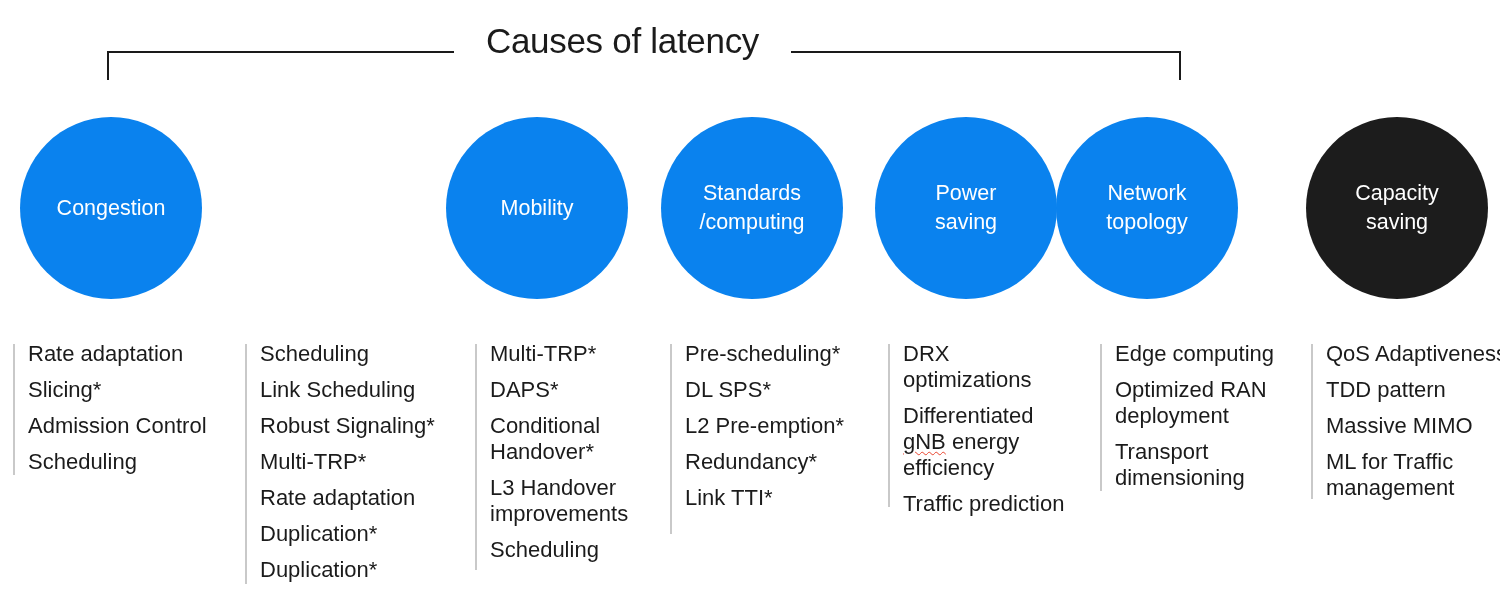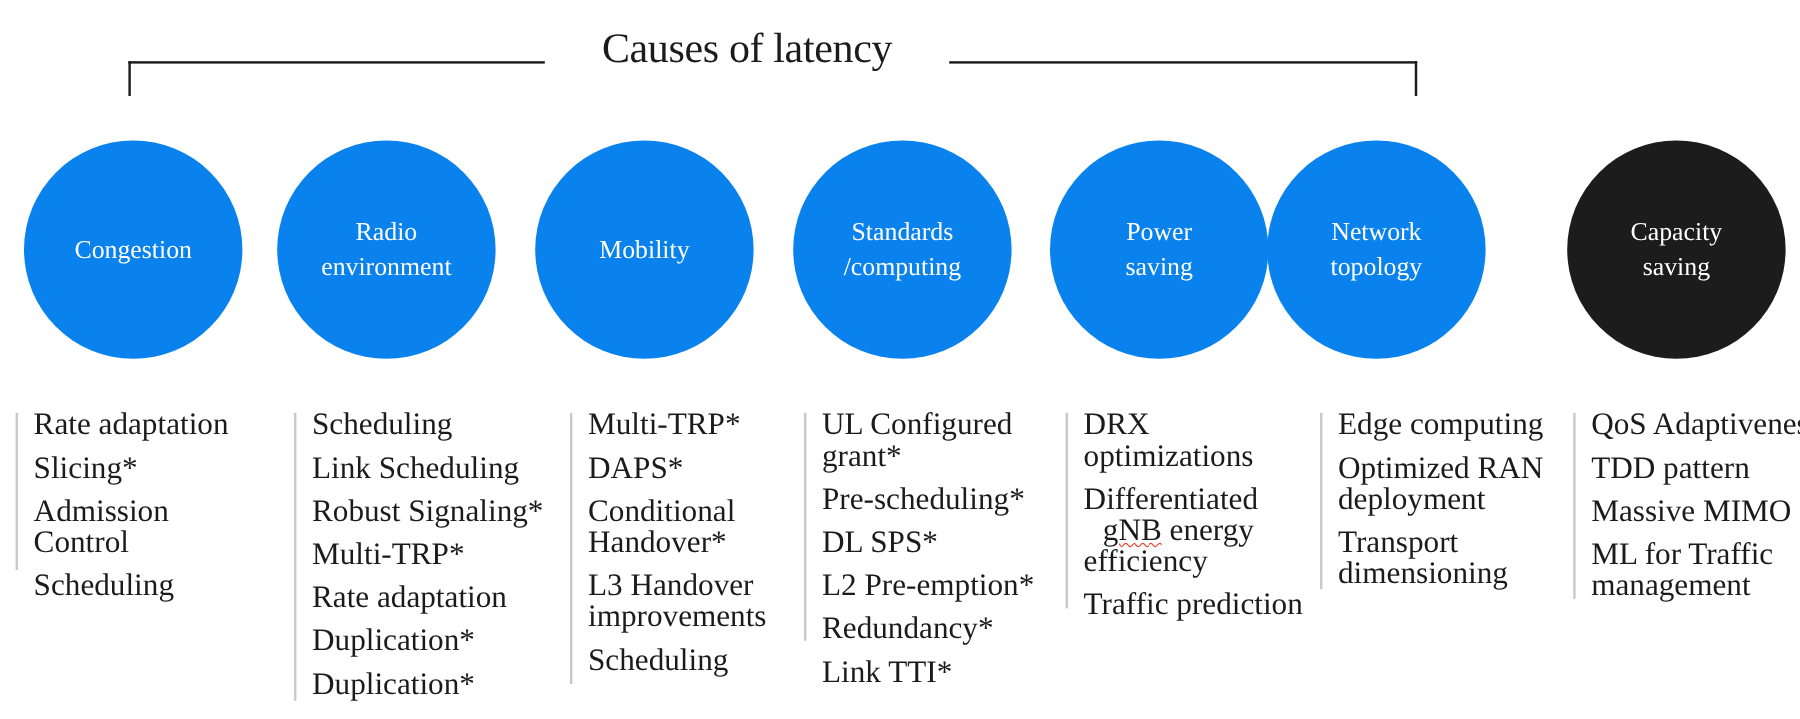--- a/index.html
+++ b/index.html
@@ -1,18 +1,18 @@
 <!DOCTYPE html>
 <html style="--circle-blue: #0A82EE; --circle-black: #1C1C1C; --circle-text: #FFFFFF; --text: #1B1B1B; --bracket: #1A1A1A; --rule: #C9C9C9; --spellcheck-underline: #E8442E;"><head>
 <meta charset="utf-8">
 <style>
   html,body{margin:0;padding:0;background:#ffffff;}
   .canvas{
     position:relative;width:1500px;height:599px;background:#ffffff;
-    font-family:Liberation Serif, serif;overflow:hidden;
+    font-family:Liberation Sans, sans-serif;overflow:hidden;
   }
 
   
   .diagram-title{
     position:absolute;left:454px;top:20px;width:337px;margin:0;
     text-align:center;font-size:35px;line-height:42px;font-weight:400;
     color:var(--text,#1b1b1b);letter-spacing:-0.3px;
   }
   .bracket-left,.bracket-right{
     position:absolute;top:51px;height:2px;background:var(--bracket,#1a1a1a);
@@ -40,50 +40,46 @@
   .pos-1{left:20px}.pos-2{left:231px}.pos-3{left:446px}.pos-4{left:661px}
   .pos-5{left:875px}.pos-6{left:1056px}.pos-7{left:1306px}
 
   
   .list{position:absolute;top:341px;}
   .list .rule{
     position:absolute;left:0;top:3px;width:2px;background:var(--rule,#c9c9c9);
   }
   .list ul{margin:0;padding:0 0 0 15px;list-style:none;width:195px;}
   .list-item{
-    font-size:26px;line-height:26px;margin:0 0 10px 0;
+    font-size:22px;line-height:26px;margin:0 0 10px 0;
     color:var(--text,#1b1b1b);white-space:pre-line;
   }
   .list-1{left:13px}.list-2{left:245px}.list-3{left:475px}.list-4{left:670px}
   .list-5{left:888px}.list-6{left:1100px}.list-7{left:1311px}
   .list-1 .rule{height:131px}.list-2 .rule{height:240px}.list-3 .rule{height:226px}
   .list-4 .rule{height:190px}.list-5 .rule{height:163px}.list-6 .rule{height:147px}
   .list-7 .rule{height:155px}
 
   .squiggle{
     text-decoration:underline;text-decoration-style:wavy;
     text-decoration-color:var(--spellcheck-underline,#e8442e);
-    text-decoration-thickness:1px;text-underline-offset:2px;margin-left:16px;
+    text-decoration-thickness:1px;text-underline-offset:2px;
   }
 </style>
 </head>
 <body>
 
 <div class="canvas">
 
   <div class="bracket-left"></div>
   <h1 class="diagram-title">Causes of latency</h1>
   <div class="bracket-right"></div>
 
   <div class="circle blue pos-1">
     <div class="circle-label">Congestion</div>
-  </div>
-  <div class="circle blue pos-2">
-    <div class="circle-label">Radio
-environment</div>
   </div>
   <div class="circle blue pos-3">
     <div class="circle-label">Mobility</div>
   </div>
   <div class="circle blue pos-4">
     <div class="circle-label">Standards
 /computing</div>
   </div>
   <div class="circle blue pos-5">
     <div class="circle-label">Power
@@ -127,22 +123,20 @@
         <li class="list-item">Conditional
 Handover*</li>
         <li class="list-item">L3 Handover
 improvements</li>
         <li class="list-item">Scheduling</li>
       </ul>
   </div>
   <div class="list list-4">
     <div class="rule"></div>
     <ul>
-        <li class="list-item">UL Configured
-grant*</li>
         <li class="list-item">Pre-scheduling*</li>
         <li class="list-item">DL SPS*</li>
         <li class="list-item">L2 Pre-emption*</li>
         <li class="list-item">Redundancy*</li>
         <li class="list-item">Link TTI*</li>
       </ul>
   </div>
   <div class="list list-5">
     <div class="rule"></div>
     <ul>

